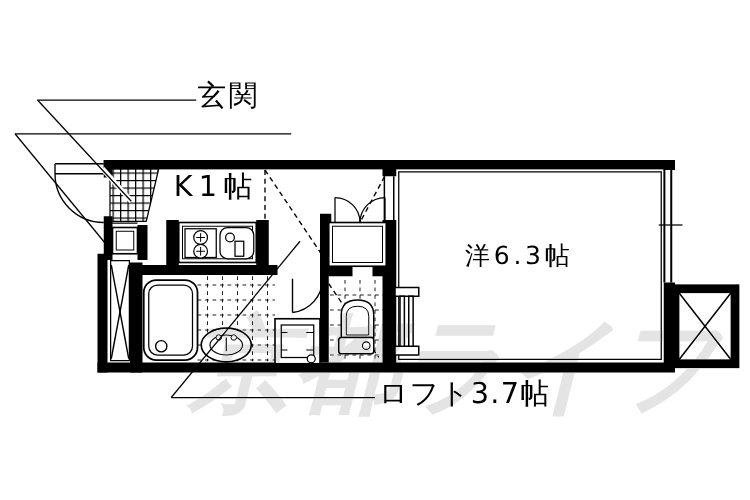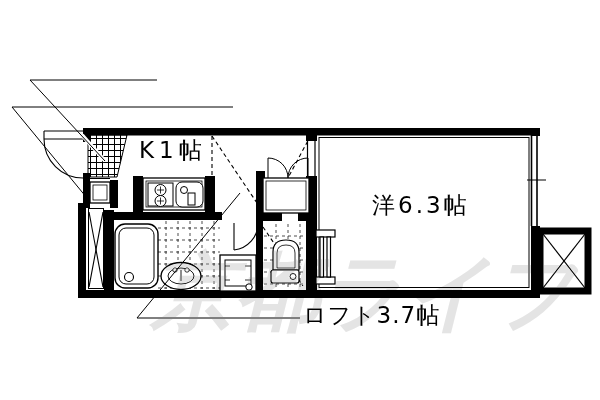--- a/index.html
+++ b/index.html
@@ -8,21 +8,21 @@
     overflow:hidden;font-family:"DejaVu Sans",sans-serif;color:#000;
   }
   .stage svg{position:absolute;left:0;top:0;z-index:1;}
   .plan-label{
     position:absolute;z-index:2;color:#000;font-weight:500;
     white-space:nowrap;line-height:1;
   }
   .lbl-entrance{left:158px;top:66px;font-size:23px;letter-spacing:2px;}
   .lbl-sb{left:234px;top:91px;font-size:24px;letter-spacing:9px;}
   .lbl-kitchen{left:139px;top:139px;font-size:23px;letter-spacing:5px;}
-  .lbl-western{left:372px;top:194px;font-size:23px;letter-spacing:3px;}
+  .lbl-western{left:372px;top:194px;font-size:20px;letter-spacing:3px;}
   .lbl-loft{left:303px;top:304px;font-size:23px;letter-spacing:1px;}
   .watermark{
     position:absolute;left:158px;top:250px;z-index:3;
     font-size:84px;font-weight:bold;line-height:1;
     transform:skewX(-14deg);letter-spacing:0px;
     mix-blend-mode:darken;pointer-events:none;
   }
 </style>
 </head>
 <body>
@@ -231,18 +231,19 @@
         <line x1="12" y1="107" x2="87" y2="198"></line>
       </g>
 
       <g>
         <line x1="137" y1="318" x2="300" y2="318"></line>
         <line x1="137" y1="318" x2="240" y2="193"></line>
       </g>
     </g>
   </svg>
 
+  <span class="plan-label lbl-entrance">玄関</span>
   <span class="plan-label lbl-kitchen">K1帖</span>
   <span class="plan-label lbl-western">洋6.3帖</span>
   <span class="plan-label lbl-loft">ロフト3.7帖</span>
 
   <span class="watermark" style="color: rgb(228, 228, 228);">京都ライフ</span>
 </div>
 
 </body></html>

